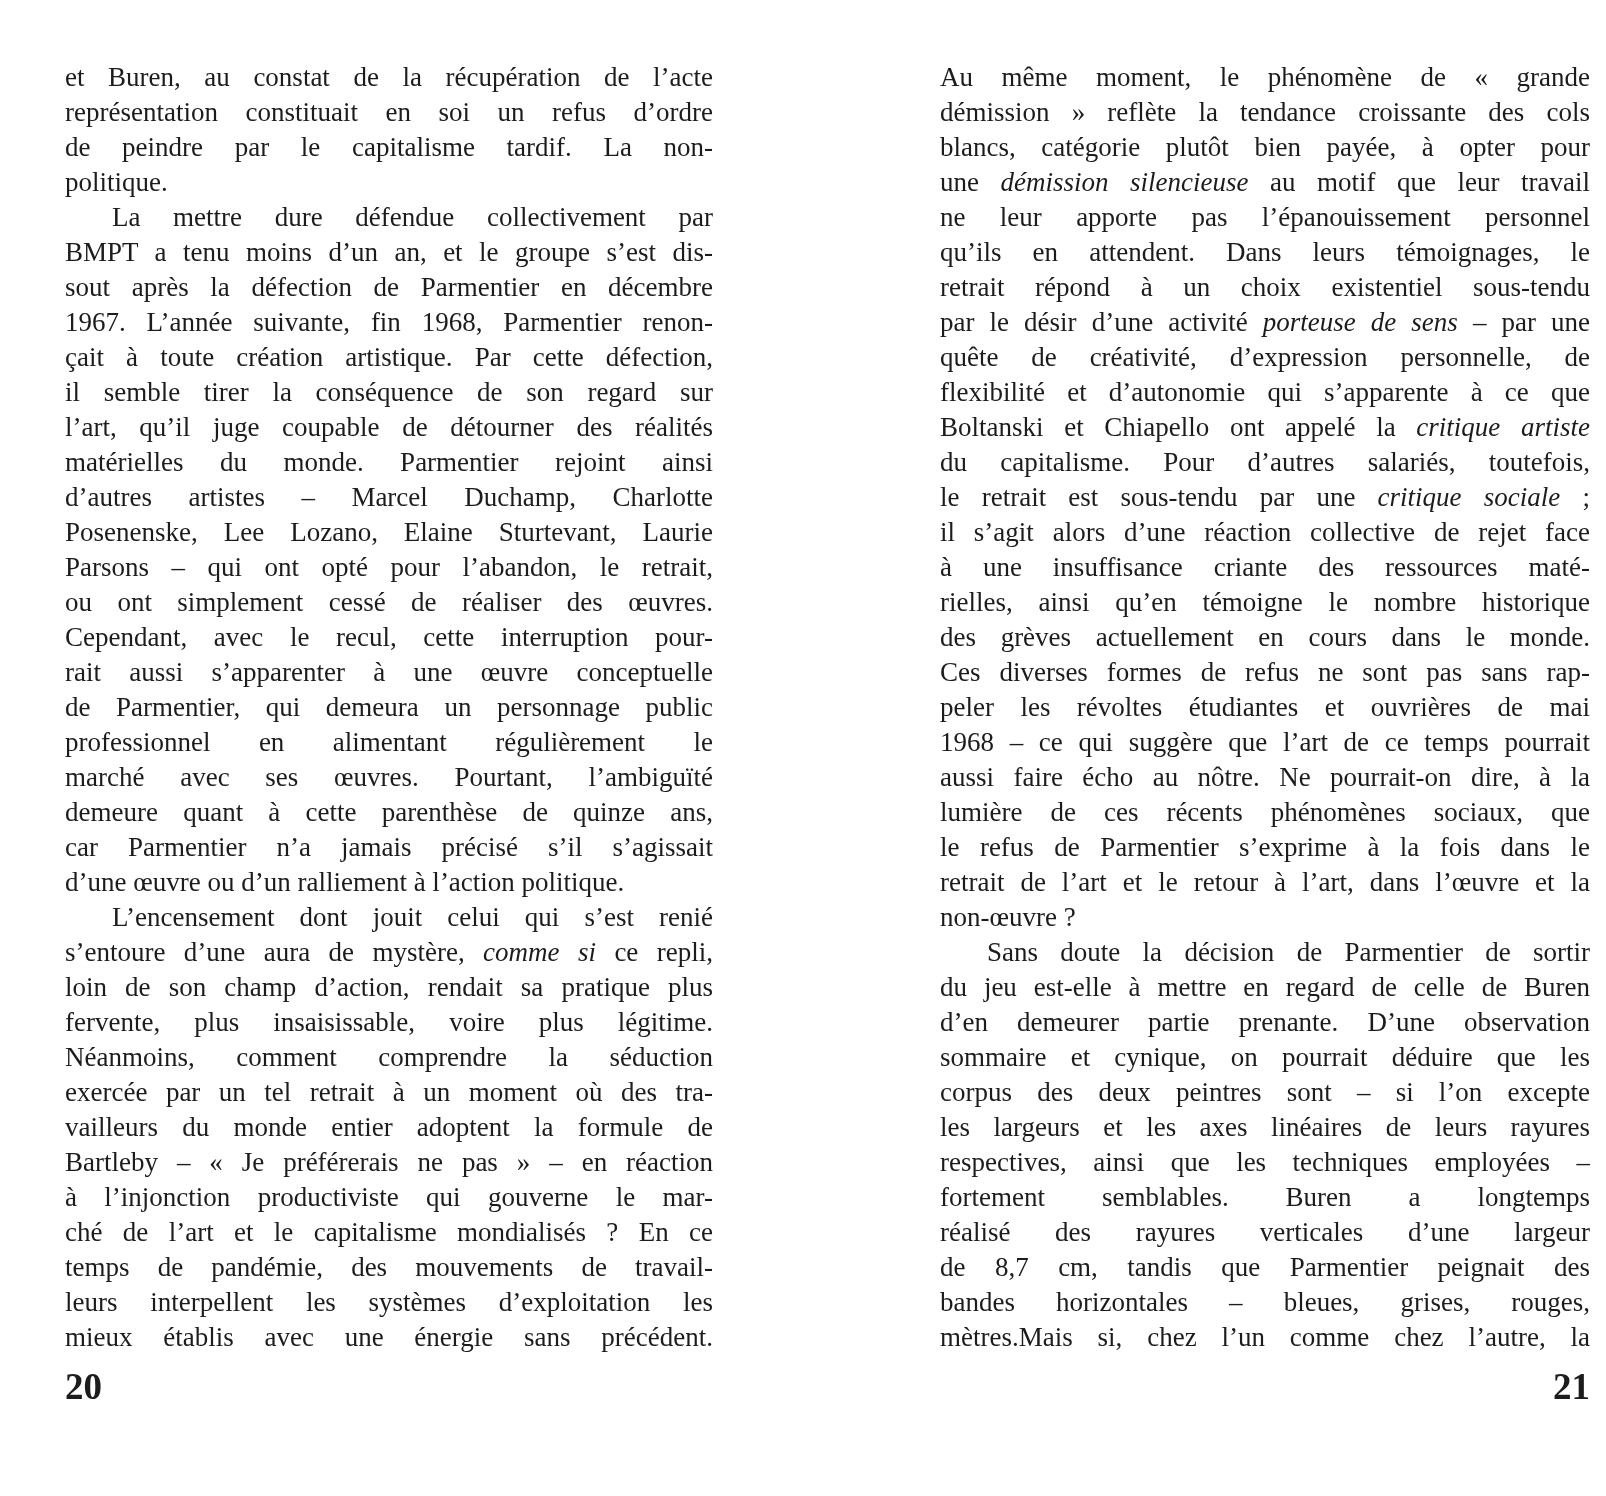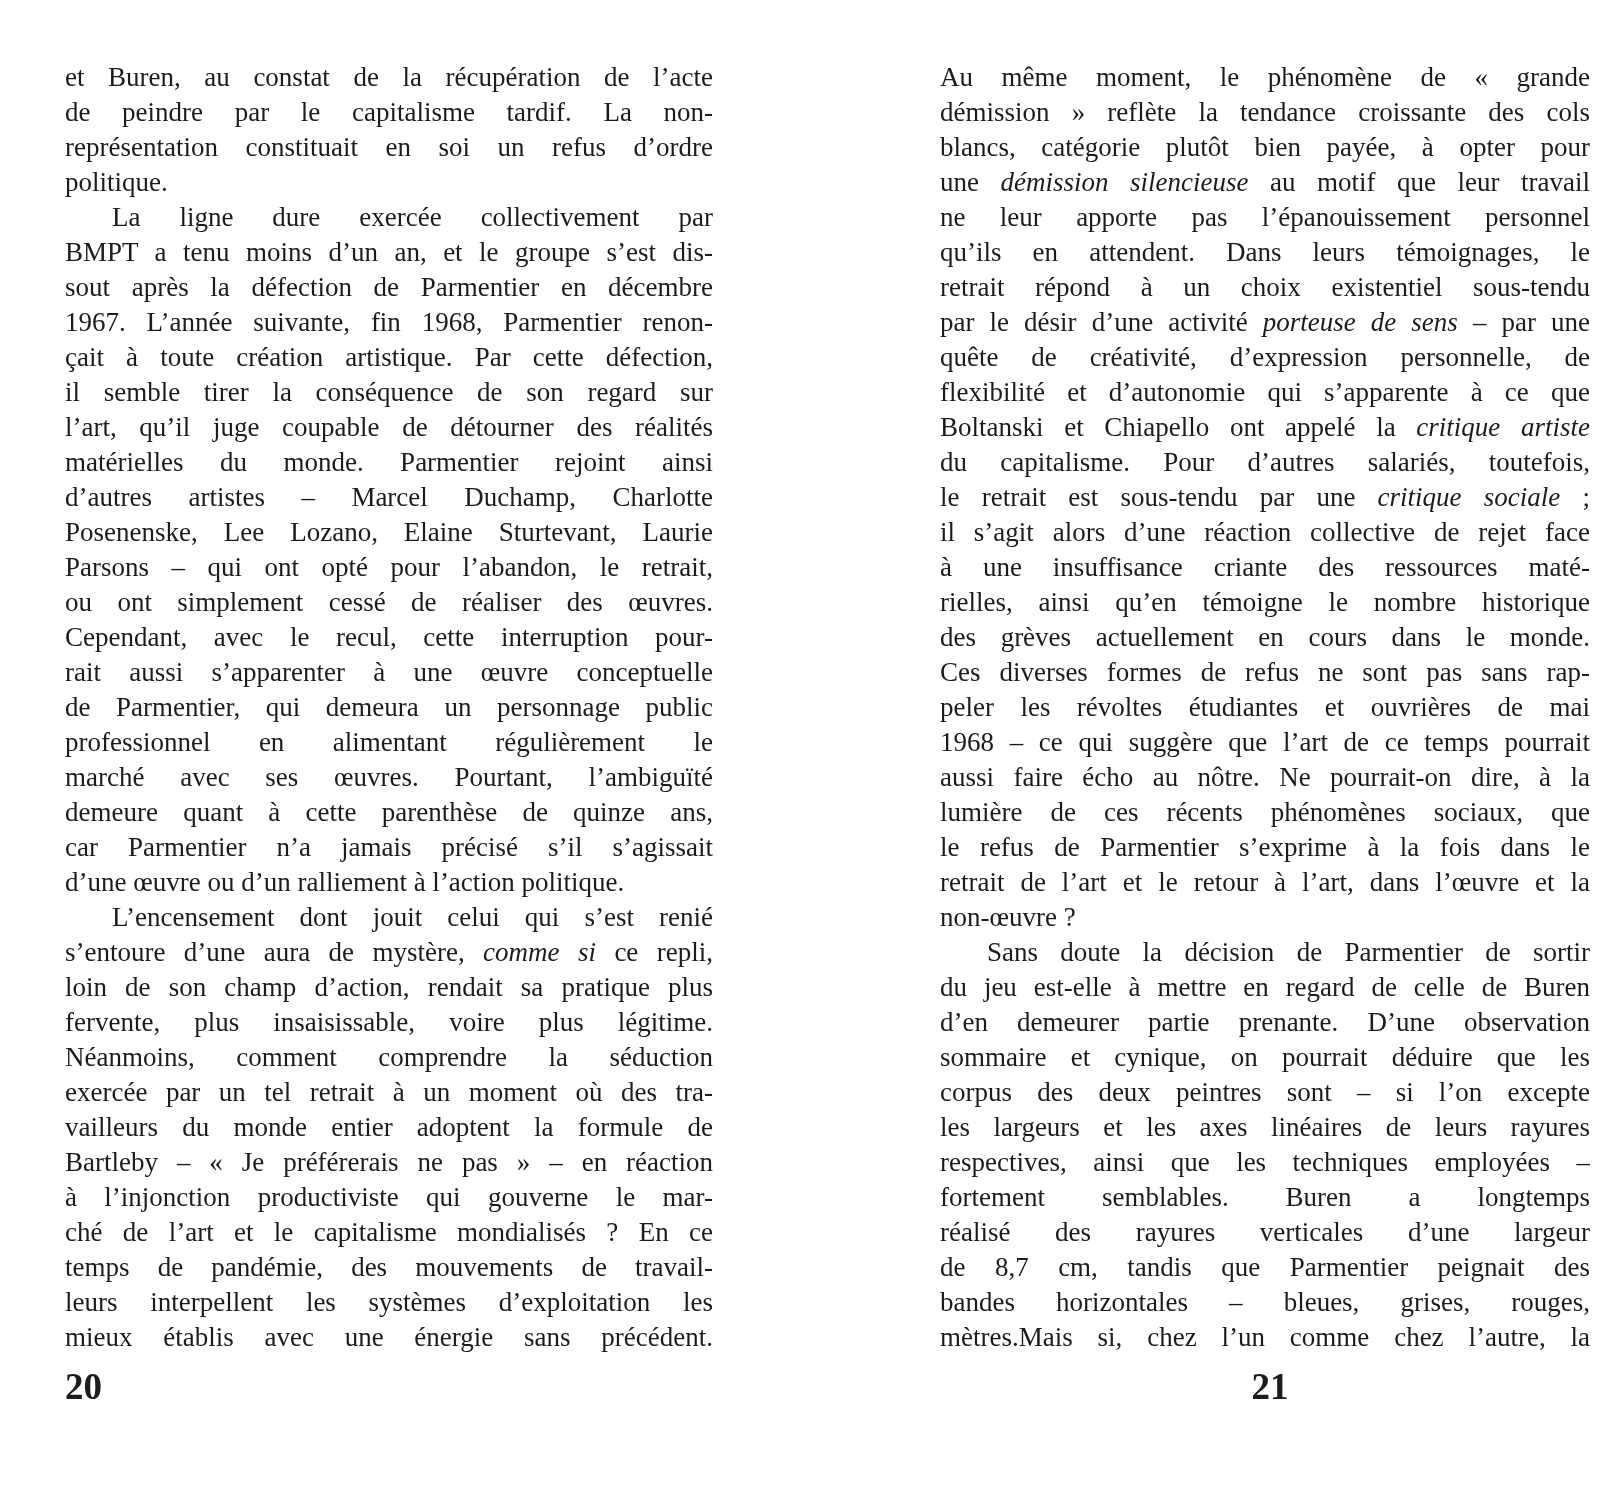--- a/index.html
+++ b/index.html
@@ -43,34 +43,34 @@
   .seg.italic { font-style: italic; }
 
   .page-number {
     margin-top: 13px;
     font-size: 37px;
     line-height: 38px;
     font-weight: 700;
     color: #1c1c1c;
   }
   .page--left  .page-number { padding-right: 13px; }
-  .page--right .page-number { text-align: center;  padding-left: 10px; }
+  .page--right .page-number { text-align: right;  padding-left: 10px; }
 </style>
 </head>
 <body>
 
 <div class="spread">
 
   <section class="page page--left">
     <div class="text-column">
         <div class="line" style=""><span class="seg">et Buren, au constat de la récupération de l’acte</span></div>
+        <div class="line" style=""><span class="seg">représentation constituait en soi un refus d’ordre</span></div>
         <div class="line" style=""><span class="seg">de peindre par le capitalisme tardif. La non-</span></div>
-        <div class="line" style=""><span class="seg">représentation constituait en soi un refus d’ordre</span></div>
         <div class="line para-end" style=""><span class="seg">politique.</span></div>
-        <div class="line indent" style=""><span class="seg">La ligne dure exercée collectivement par</span></div>
+        <div class="line indent" style=""><span class="seg">La mettre dure défendue collectivement par</span></div>
         <div class="line" style=""><span class="seg">BMPT a tenu moins d’un an, et le groupe s’est dis-</span></div>
         <div class="line" style=""><span class="seg">sout après la défection de Parmentier en décembre</span></div>
         <div class="line" style=""><span class="seg">1967. L’année suivante, fin 1968, Parmentier renon-</span></div>
         <div class="line" style=""><span class="seg">çait à toute création artistique. Par cette défection,</span></div>
         <div class="line" style=""><span class="seg">il semble tirer la conséquence de son regard sur</span></div>
         <div class="line" style=""><span class="seg">l’art, qu’il juge coupable de détourner des réalités</span></div>
         <div class="line" style=""><span class="seg">matérielles du monde. Parmentier rejoint ainsi</span></div>
         <div class="line" style=""><span class="seg">d’autres artistes – Marcel Duchamp, Charlotte</span></div>
         <div class="line" style=""><span class="seg">Posenenske, Lee Lozano, Elaine Sturtevant, Laurie</span></div>
         <div class="line" style=""><span class="seg">Parsons – qui ont opté pour l’abandon, le retrait,</span></div>

